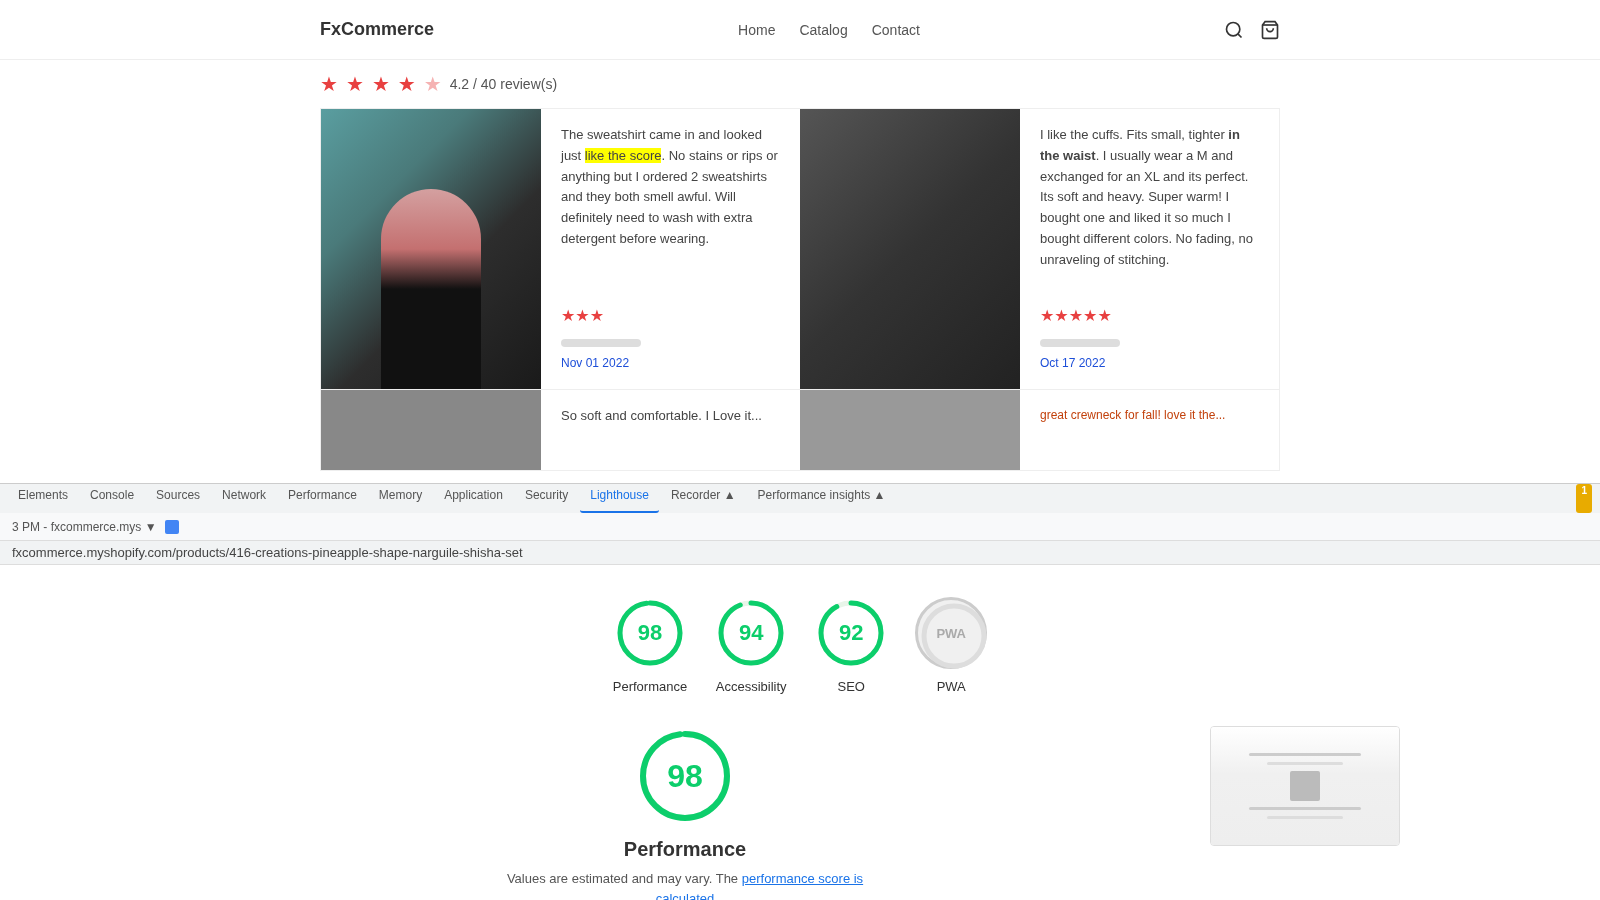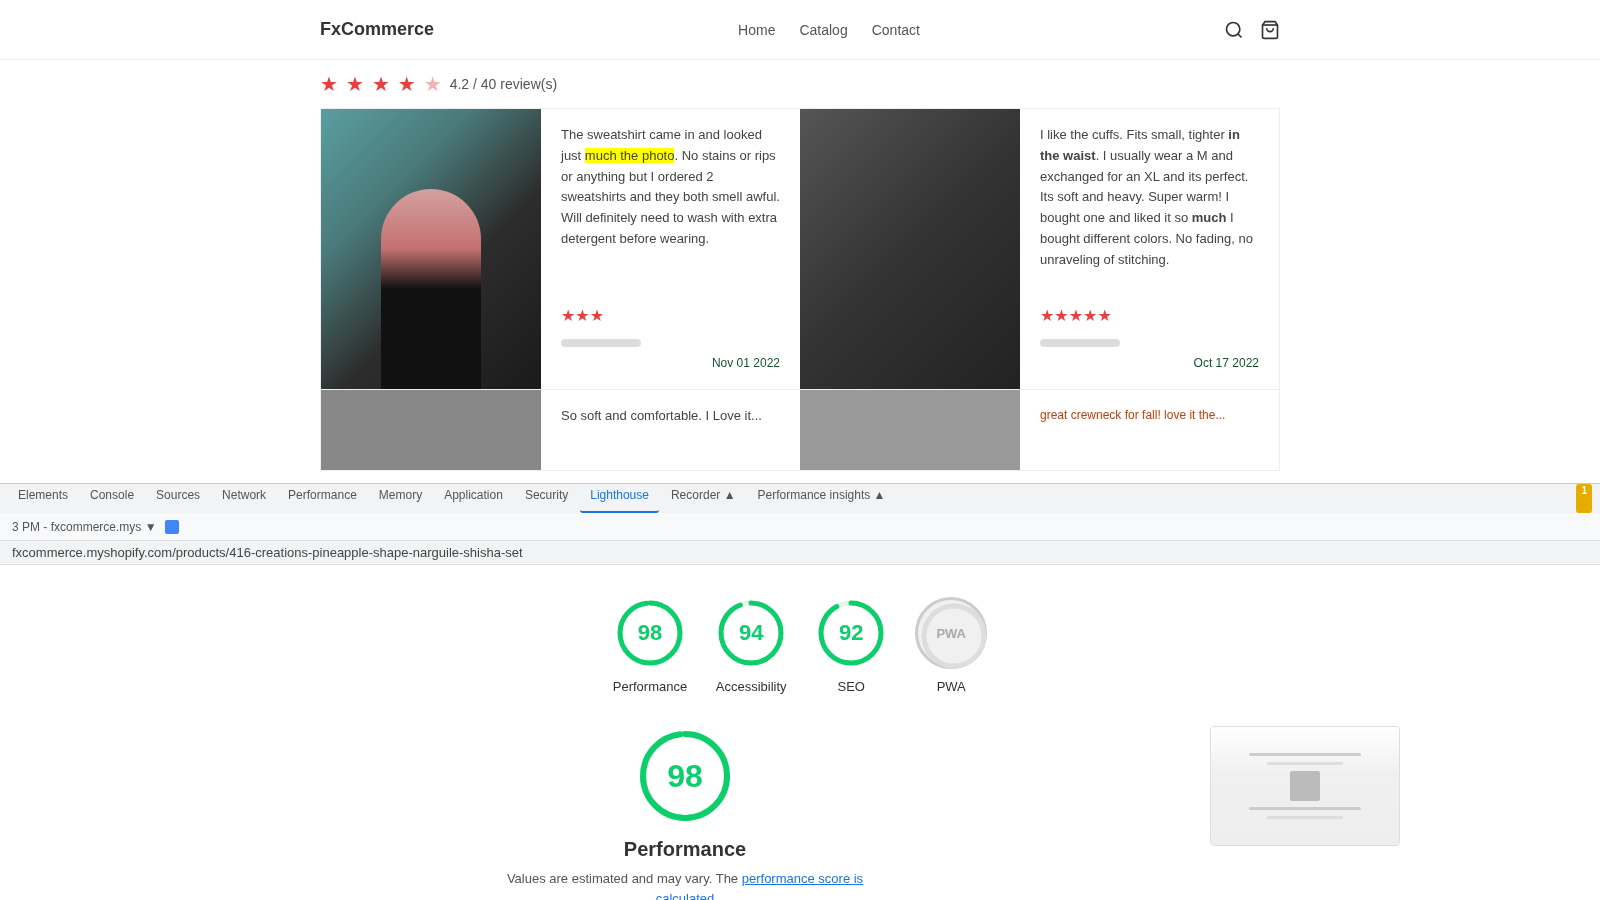--- a/index.html
+++ b/index.html
@@ -57,21 +57,21 @@
     }
     .review-text-block p { margin-bottom: 8px; }
     .review-text-block .highlighted { background: #ffff00; }
     .review-meta {
       position: absolute;
       bottom: 16px;
       left: 20px;
       right: 20px;
     }
     .review-stars-small { color: #e84040; font-size: 16px; margin-bottom: 4px; }
-    .review-date { font-size: 12px; color: #14532d; text-align: right; }
+    .review-date { font-size: 12px; color: #1d4ed8; }
     .reviewer-bar {
       width: 80px;
       height: 8px;
       background: #ddd;
       border-radius: 4px;
       display: inline-block;
     }
 
     
     .devtools-tabs {
@@ -320,33 +320,33 @@
     </span>
   </div>
 
   <div class="reviews-grid">
 
     <div class="review-image img1">
       <div class="person-silhouette"></div>
     </div>
 
     <div class="review-text-block" style="padding-bottom:60px;">
-      <p>The sweatshirt came in and looked just <span class="highlighted">much the photo</span>. No stains or rips or anything but I ordered 2 sweatshirts and they both smell awful. Will definitely need to wash with extra detergent before wearing.</p>
+      <p>The sweatshirt came in and looked just <span class="highlighted">like the score</span>. No stains or rips or anything but I ordered 2 sweatshirts and they both smell awful. Will definitely need to wash with extra detergent before wearing.</p>
       <div class="review-meta">
         <div class="review-stars-small">★★★</div>
         <span class="reviewer-bar"></span>
         <div class="review-date">Nov 01 2022</div>
       </div>
     </div>
 
     <div class="review-image img2">
     </div>
 
     <div class="review-text-block" style="padding-bottom:60px;">
-      <p>I like the cuffs. Fits small, tighter <span style="font-weight:600;">in the waist</span>. I usually wear a M and exchanged for an XL and its perfect. Its soft and heavy. Super warm! I bought one and liked it so <span style="font-weight:700;">much</span> I bought different colors. No fading, no unraveling of stitching.</p>
+      <p>I like the cuffs. Fits small, tighter <span style="font-weight:600;">in the waist</span>. I usually wear a M and exchanged for an XL and its perfect. Its soft and heavy. Super warm! I bought one and liked it so <span style="font-weight:400;">much</span> I bought different colors. No fading, no unraveling of stitching.</p>
       <div class="review-meta">
         <div class="review-stars-small">★★★★★</div>
         <span class="reviewer-bar"></span>
         <div class="review-date">Oct 17 2022</div>
       </div>
     </div>
   </div>
 
   <div style="display:grid;grid-template-columns:220px 1fr 220px 1fr;border:1px solid #eee;border-top:none;">
     <div style="width:220px;height:80px;background:#888;"></div>

